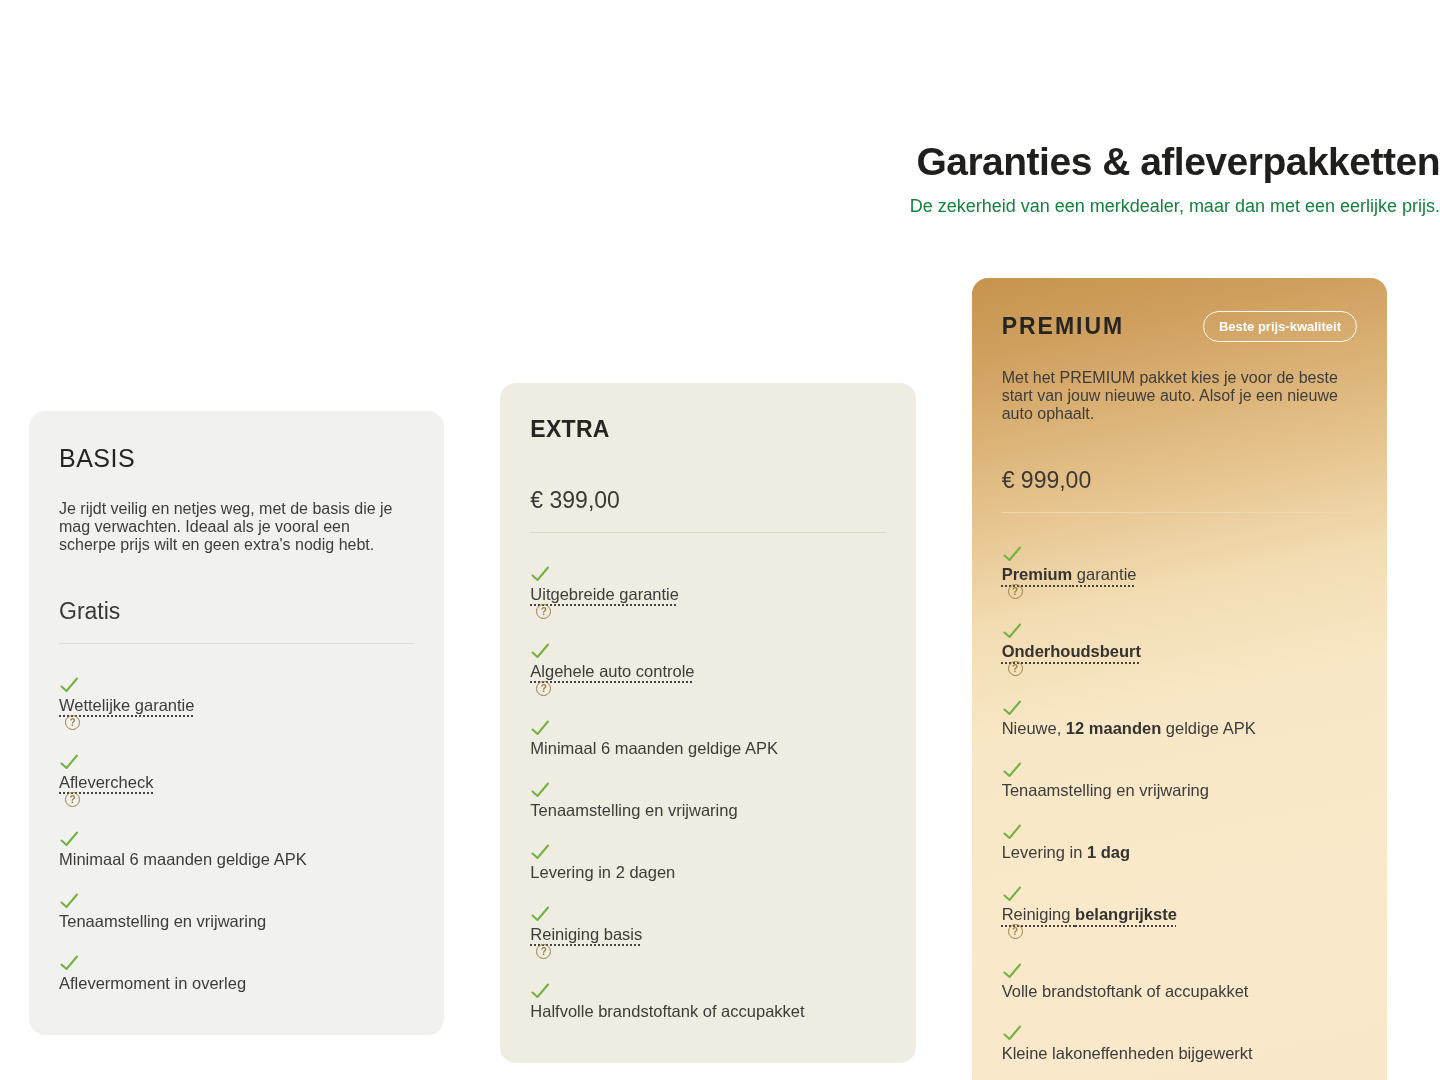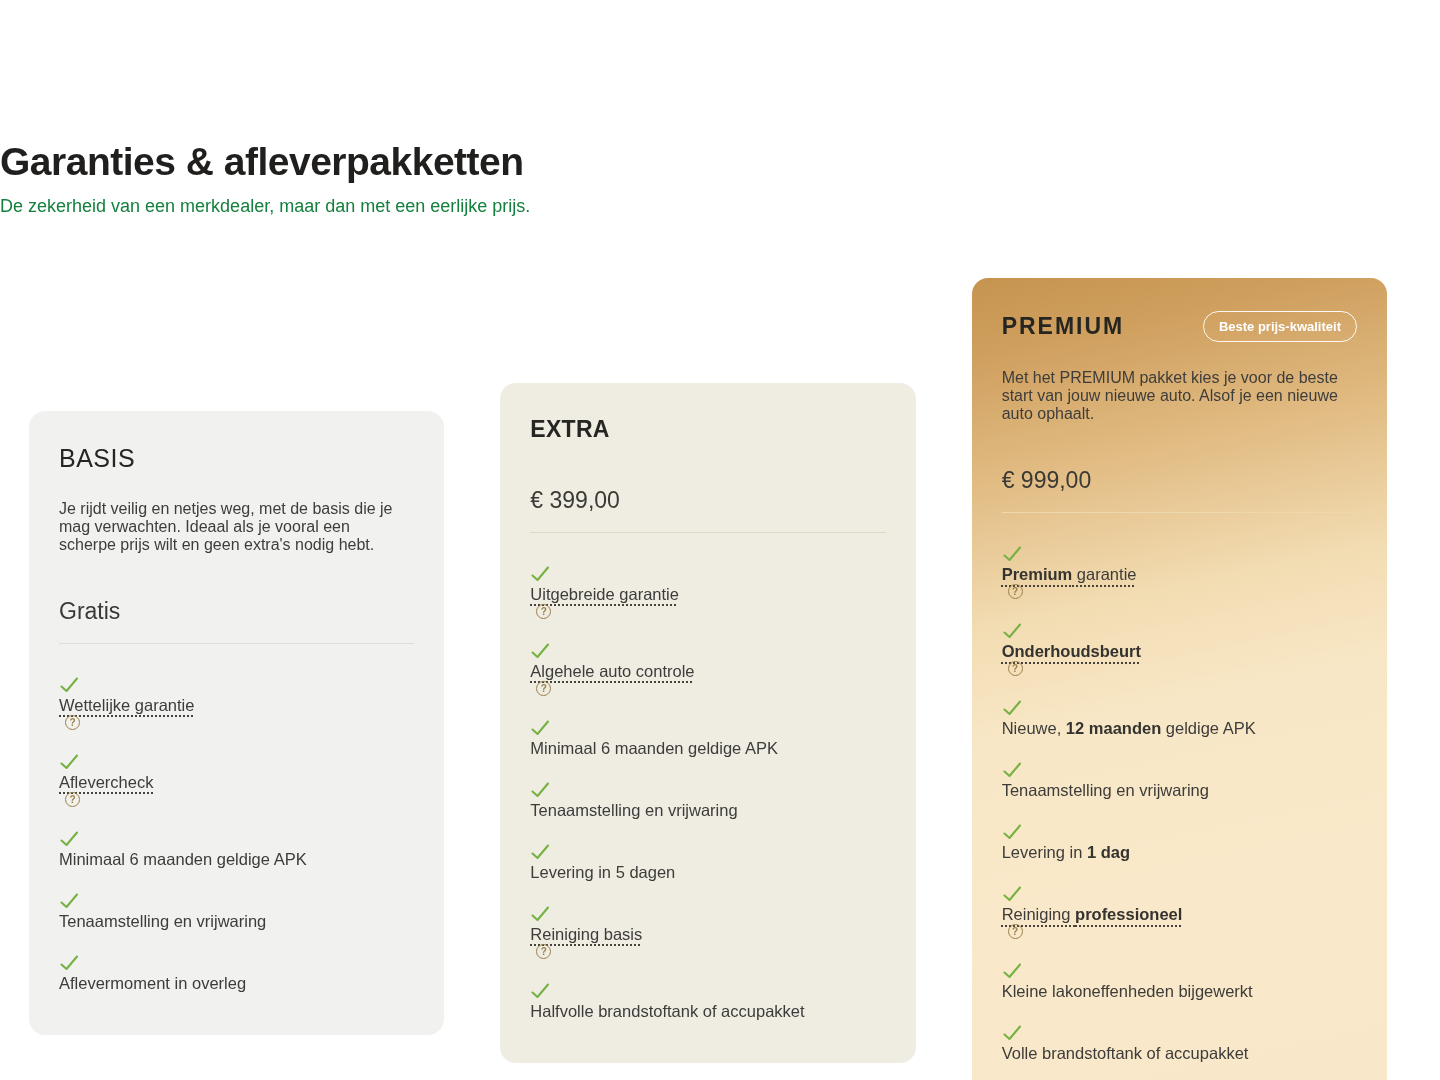--- a/index.html
+++ b/index.html
@@ -4,21 +4,21 @@
 <style>
   * { margin: 0; padding: 0; box-sizing: border-box; }
   html, body {
     width: 1440px; height: 1080px;
     background: #ffffff;
     font-family: "Liberation Sans", sans-serif;
     color: #3d3c3a;
     overflow: hidden;
   }
   
-  .page-header { text-align: left; padding-top: 140px; }
+  .page-header { text-align: right; padding-top: 140px; }
   .page-title {
     font-size: 39px;
     font-weight: 800;
     letter-spacing: -0.5px;
     color: #201f1d;
   }
   .page-subtitle {
     margin-top: 12px;
     font-size: 18px;
     color: #15803d;
@@ -211,21 +211,21 @@
         <li>
           <span class="check"><svg width="21" height="20" viewBox="0 0 21 20" fill="none" xmlns="http://www.w3.org/2000/svg">
               <path d="M2.5 11.5 L7.5 16 L18 3.5" stroke="#76b243" stroke-width="2.1" stroke-linecap="round" stroke-linejoin="round" fill="none"></path>
             </svg></span>
           <span class="feature-label"><span>Tenaamstelling en vrijwaring</span></span>
         </li>
         <li>
           <span class="check"><svg width="21" height="20" viewBox="0 0 21 20" fill="none" xmlns="http://www.w3.org/2000/svg">
               <path d="M2.5 11.5 L7.5 16 L18 3.5" stroke="#76b243" stroke-width="2.1" stroke-linecap="round" stroke-linejoin="round" fill="none"></path>
             </svg></span>
-          <span class="feature-label"><span>Levering in 5 dagen</span></span>
+          <span class="feature-label"><span>Levering in 2 dagen</span></span>
         </li>
         <li>
           <span class="check"><svg width="21" height="20" viewBox="0 0 21 20" fill="none" xmlns="http://www.w3.org/2000/svg">
               <path d="M2.5 11.5 L7.5 16 L18 3.5" stroke="#76b243" stroke-width="2.1" stroke-linecap="round" stroke-linejoin="round" fill="none"></path>
             </svg></span>
           <span class="feature-label underlined"><span>Reiniging basis</span></span>
           <span class="help">?</span>
         </li>
         <li>
           <span class="check"><svg width="21" height="20" viewBox="0 0 21 20" fill="none" xmlns="http://www.w3.org/2000/svg">
@@ -274,34 +274,34 @@
         <li>
           <span class="check"><svg width="21" height="20" viewBox="0 0 21 20" fill="none" xmlns="http://www.w3.org/2000/svg">
               <path d="M2.5 11.5 L7.5 16 L18 3.5" stroke="#76b243" stroke-width="2.1" stroke-linecap="round" stroke-linejoin="round" fill="none"></path>
             </svg></span>
           <span class="feature-label"><span>Levering in </span><b>1 dag</b></span>
         </li>
         <li>
           <span class="check"><svg width="21" height="20" viewBox="0 0 21 20" fill="none" xmlns="http://www.w3.org/2000/svg">
               <path d="M2.5 11.5 L7.5 16 L18 3.5" stroke="#76b243" stroke-width="2.1" stroke-linecap="round" stroke-linejoin="round" fill="none"></path>
             </svg></span>
-          <span class="feature-label underlined"><span>Reiniging </span><b>professioneel</b></span>
-          <span class="help">?</span>
+          <span class="feature-label underlined"><span>Reiniging </span><b>belangrijkste</b></span>
+          <span class="help">?</span>
+        </li>
+        <li>
+          <span class="check"><svg width="21" height="20" viewBox="0 0 21 20" fill="none" xmlns="http://www.w3.org/2000/svg">
+              <path d="M2.5 11.5 L7.5 16 L18 3.5" stroke="#76b243" stroke-width="2.1" stroke-linecap="round" stroke-linejoin="round" fill="none"></path>
+            </svg></span>
+          <span class="feature-label"><span>Volle brandstoftank of accupakket</span></span>
         </li>
         <li>
           <span class="check"><svg width="21" height="20" viewBox="0 0 21 20" fill="none" xmlns="http://www.w3.org/2000/svg">
               <path d="M2.5 11.5 L7.5 16 L18 3.5" stroke="#76b243" stroke-width="2.1" stroke-linecap="round" stroke-linejoin="round" fill="none"></path>
             </svg></span>
           <span class="feature-label"><span>Kleine lakoneffenheden bijgewerkt</span></span>
-        </li>
-        <li>
-          <span class="check"><svg width="21" height="20" viewBox="0 0 21 20" fill="none" xmlns="http://www.w3.org/2000/svg">
-              <path d="M2.5 11.5 L7.5 16 L18 3.5" stroke="#76b243" stroke-width="2.1" stroke-linecap="round" stroke-linejoin="round" fill="none"></path>
-            </svg></span>
-          <span class="feature-label"><span>Volle brandstoftank of accupakket</span></span>
         </li>
         <li>
           <span class="check"><svg width="21" height="20" viewBox="0 0 21 20" fill="none" xmlns="http://www.w3.org/2000/svg">
               <path d="M2.5 11.5 L7.5 16 L18 3.5" stroke="#76b243" stroke-width="2.1" stroke-linecap="round" stroke-linejoin="round" fill="none"></path>
             </svg></span>
           <span class="feature-label"><span>12 maanden 24/7 mobiliteitsgarantie</span></span>
         </li>
       </ul>
   </article>
 

